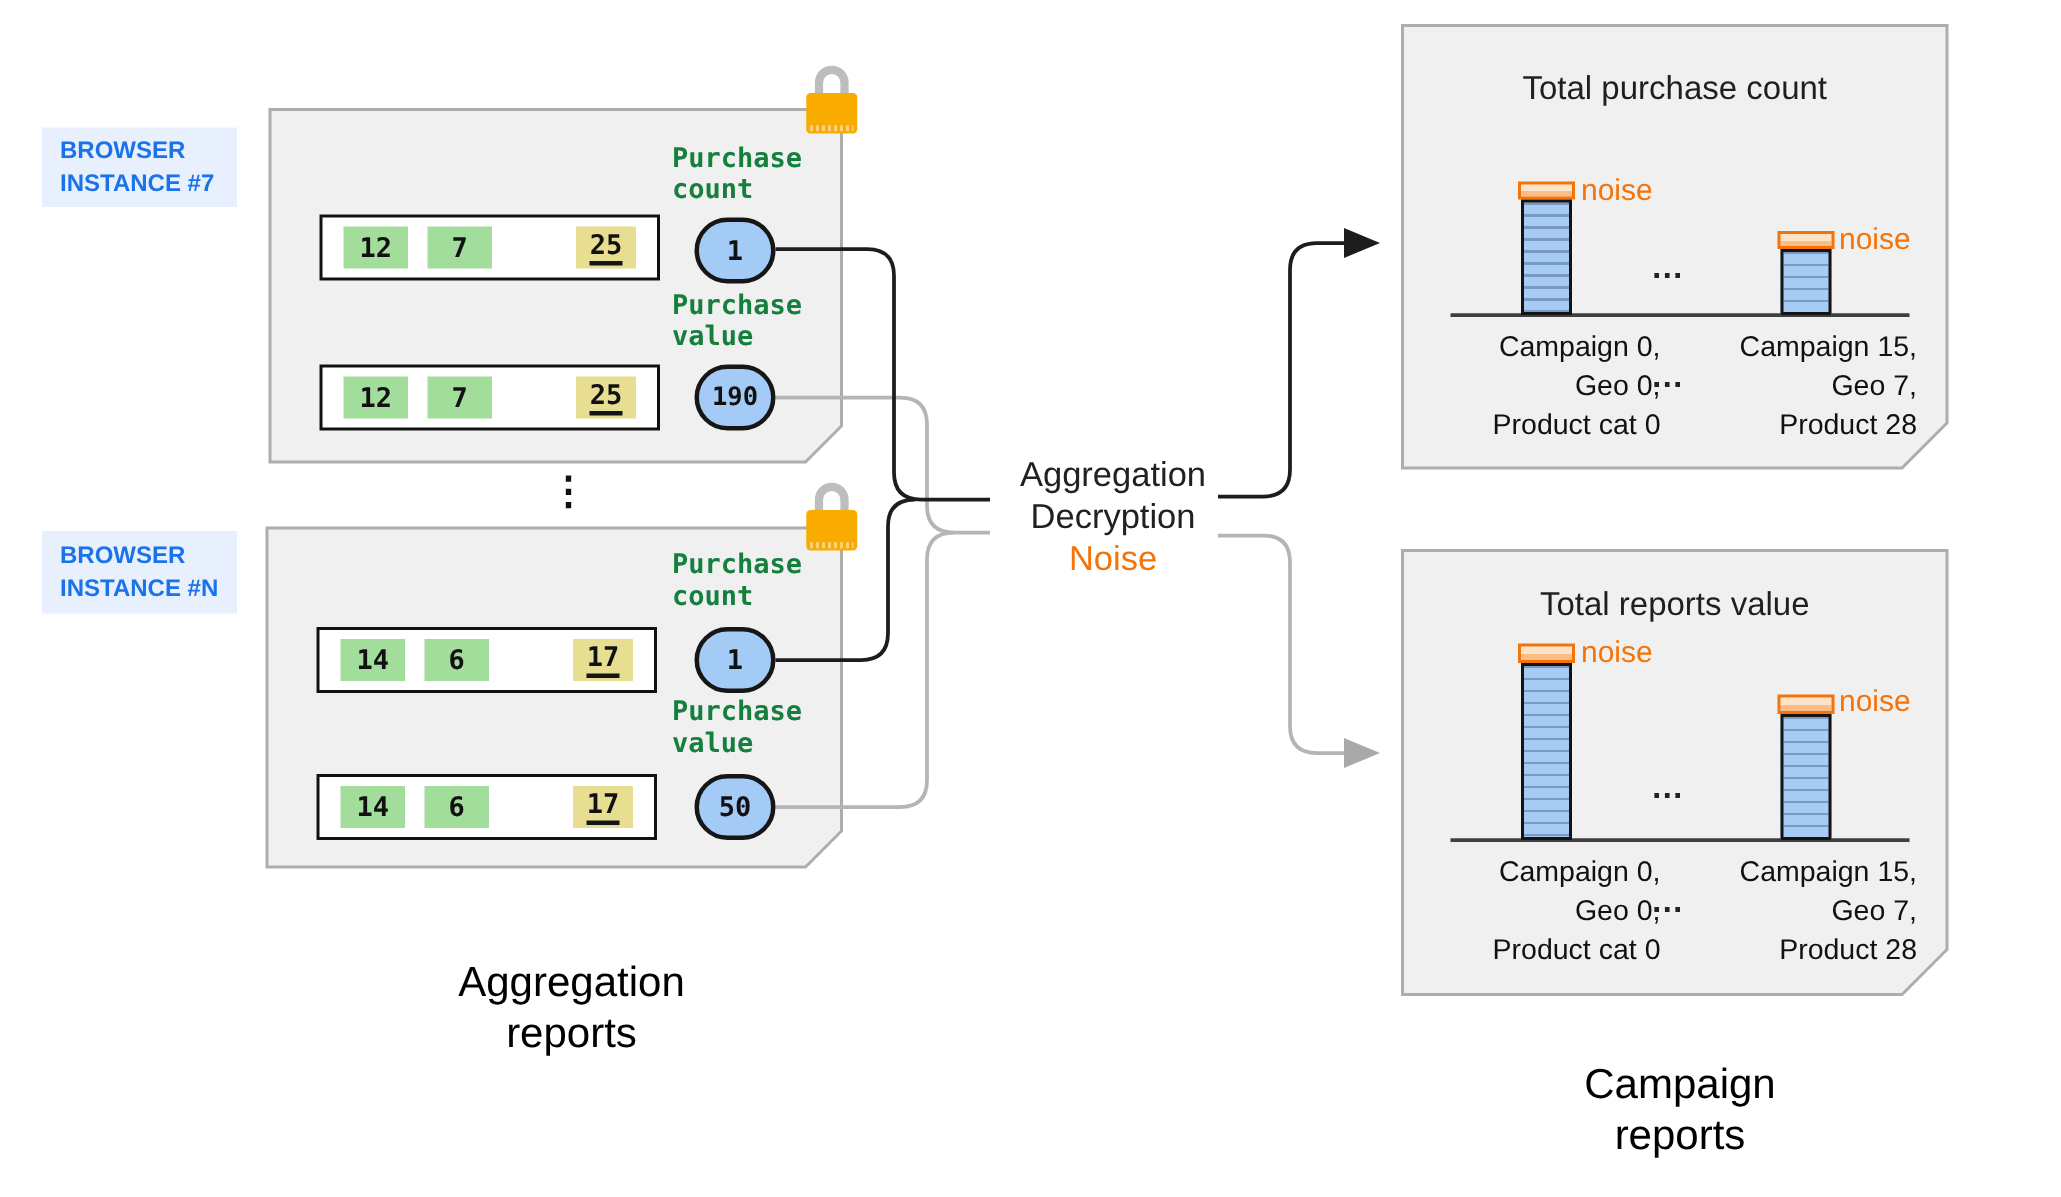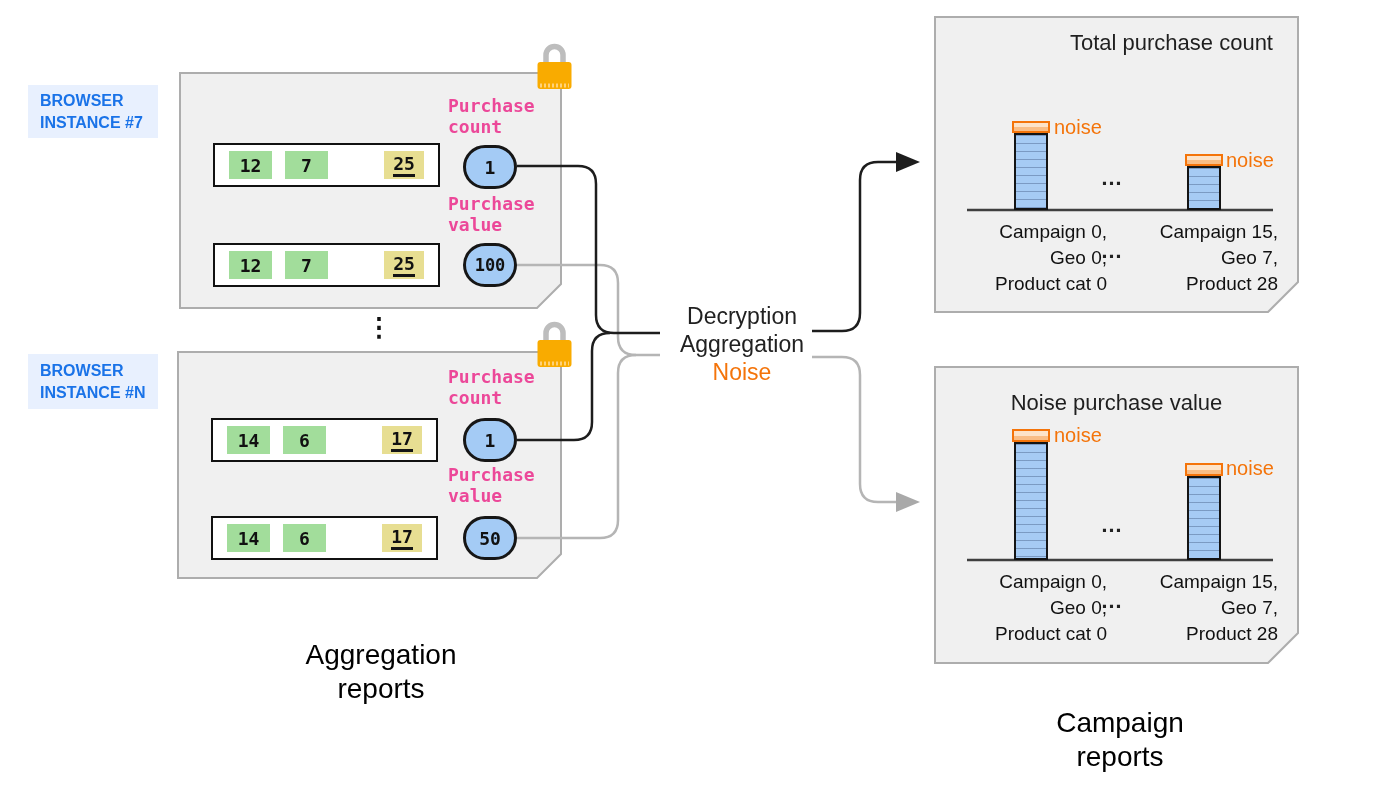--- a/index.html
+++ b/index.html
@@ -13,21 +13,21 @@
          display:flex;flex-direction:column;justify-content:center;padding-left:12px;box-sizing:border-box;}
 
   .report-row{width:227px;height:44px;background:#fff;border:2px solid #111;box-sizing:border-box;
               display:flex;align-items:center;padding:16px 14px;}
   .cell{height:28px;display:flex;align-items:center;justify-content:center;
         font-family:"DejaVu Sans Mono",monospace;font-weight:bold;font-size:18px;color:#111;}
   .cell-green{width:43px;background:#a2dd9b;margin-right:13px;}
   .cell-yellow{width:40px;background:#e7de92;margin-left:auto;margin-right:0;}
   .uline{border-bottom:3px solid #151515;padding-bottom:0px;line-height:20px;text-align:center;}
 
-  .metric-label{font-family:"DejaVu Sans Mono",monospace;font-weight:bold;font-size:18px;line-height:21px;color:#ec4899;}
+  .metric-label{font-family:"DejaVu Sans Mono",monospace;font-weight:bold;font-size:18px;line-height:21px;color:#15803d;}
 
   .bubble{width:54px;height:44px;background:#a4cbf5;border:3px solid #161616;border-radius:22px;
           box-sizing:border-box;display:flex;align-items:center;justify-content:center;
           font-family:"DejaVu Sans Mono",monospace;font-weight:bold;font-size:18px;color:#111;}
 
   .dots-v{font-weight:bold;font-size:26px;color:#111;text-align:center;line-height:26px;}
   .caption{font-size:28px;line-height:34px;text-align:center;color:#000;}
 
   .mid-text{font-size:23px;line-height:28px;text-align:center;color:#212121;}
   .mid-noise{color:#f4740a;}
@@ -110,21 +110,21 @@
       <div>value</div>
     </div>
 
     <div class="abs report-row" style="left:213px;top:243px;">
       <div class="cell cell-green">12</div>
       <div class="cell cell-green">7</div>
       <div class="cell cell-yellow">
           <span class="uline">25</span>
         </div>
     </div>
-    <div class="abs bubble" style="left:463px;top:243px;font-size:17px;">100</div>
+    <div class="abs bubble" style="left:463px;top:243px;font-size:17px;">190</div>
 
     <div class="abs dots-v" style="left:366px;top:314px;width:24px;">⋮</div>
 
     <div class="abs badge" style="left:28px;top:354px;width:130px;height:55px;">
       <div>BROWSER</div>
       <div>INSTANCE #N</div>
     </div>
 
     <div class="abs metric-label" style="left:448px;top:366px;">
       <div>Purchase</div>
@@ -153,26 +153,26 @@
         </div>
     </div>
     <div class="abs bubble" style="left:463px;top:516px;">50</div>
 
     <div class="abs caption" style="left:266px;top:638px;width:230px;">
       <div>Aggregation</div>
       <div>reports</div>
     </div>
 
     <div class="abs mid-text" style="left:659px;top:302px;width:166px;">
+      <div>Aggregation</div>
       <div>Decryption</div>
-      <div>Aggregation</div>
       <div class="mid-noise">Noise</div>
     </div>
 
-    <div class="abs card-title" style="left:960px;top:30px;width:313px;text-align:right;">Total purchase count</div>
+    <div class="abs card-title" style="left:960px;top:46px;width:313px;">Total purchase count</div>
 
     <div class="abs bar" style="left:1012px;bottom:588px;">
       <div class="bar-body" style="height: 77px;"></div>
       <div class="bar-cap" style="height: 12px;"></div>
     </div>
     <div class="abs noise-label" style="left:1054px;top:116px;">noise</div>
 
     <div class="abs dots-h" style="left:1092px;top:165px;width:40px;">…</div>
 
     <div class="abs bar" style="left:1185px;bottom:588px;">
@@ -186,21 +186,21 @@
       <div>Geo 0,</div>
       <div>Product cat 0</div>
     </div>
     <div class="abs dots-h" style="left:1092px;top:238px;width:40px;">…</div>
     <div class="abs cat-label" style="left:1128px;top:219px;">
       <div>Campaign 15,</div>
       <div>Geo 7,</div>
       <div>Product 28</div>
     </div>
 
-    <div class="abs card-title" style="left:960px;top:390px;width:313px;">Noise purchase value</div>
+    <div class="abs card-title" style="left:960px;top:390px;width:313px;">Total reports value</div>
 
     <div class="abs bar" style="left:1012px;bottom:238px;">
       <div class="bar-body" style="height: 118px;"></div>
       <div class="bar-cap" style="height: 13px;"></div>
     </div>
     <div class="abs noise-label" style="left:1054px;top:424px;">noise</div>
 
     <div class="abs dots-h" style="left:1092px;top:512px;width:40px;">…</div>
 
     <div class="abs bar" style="left:1185px;bottom:238px;">

